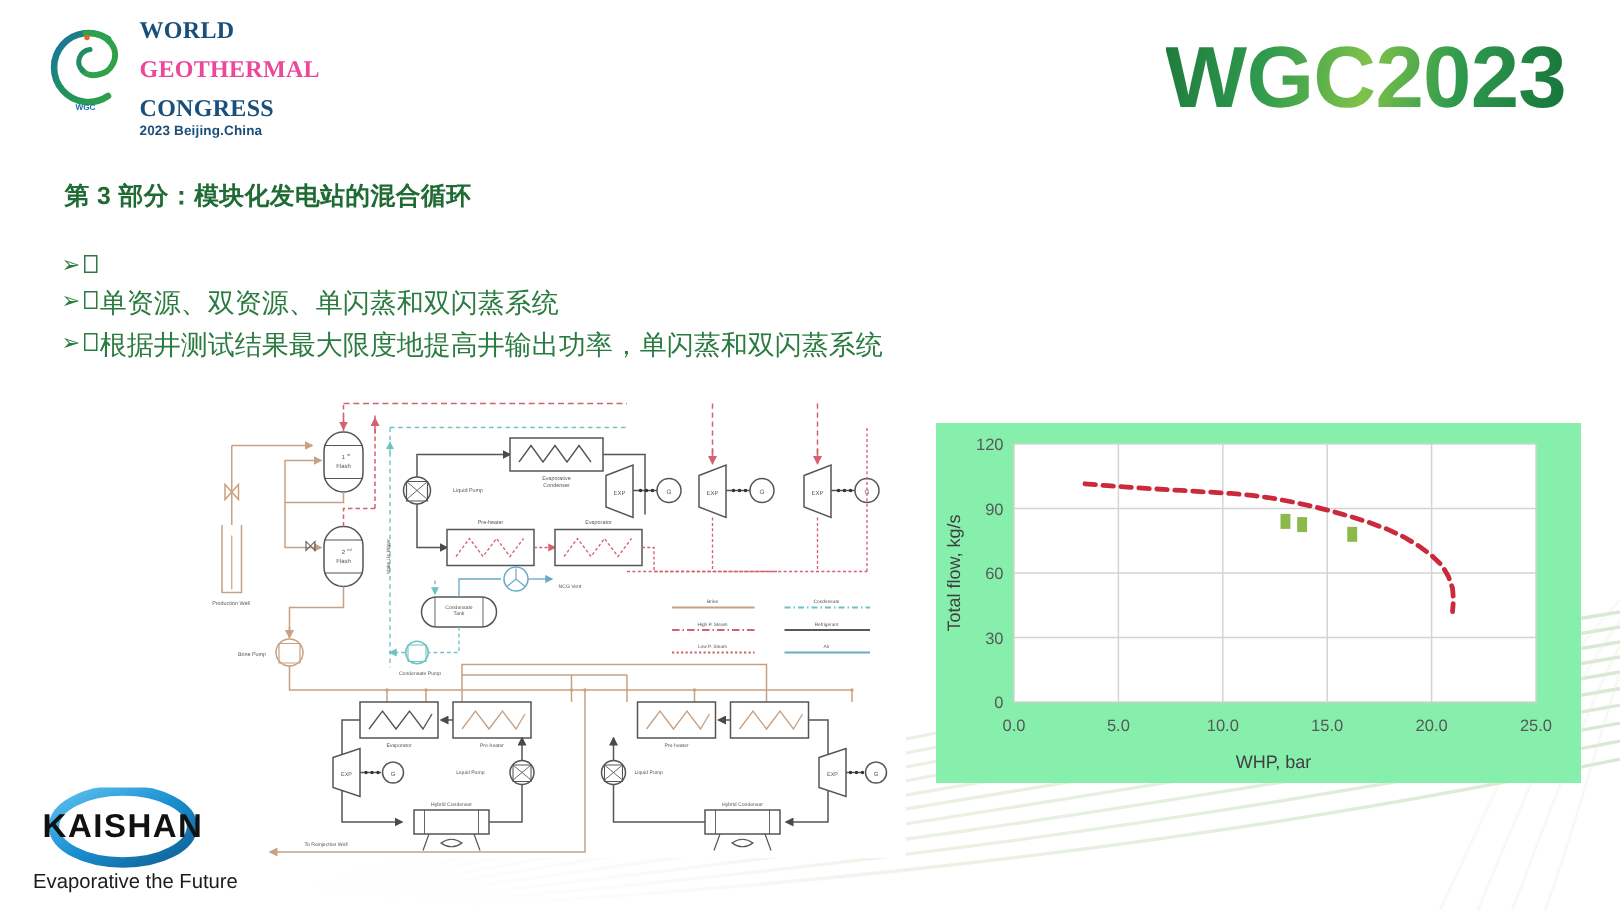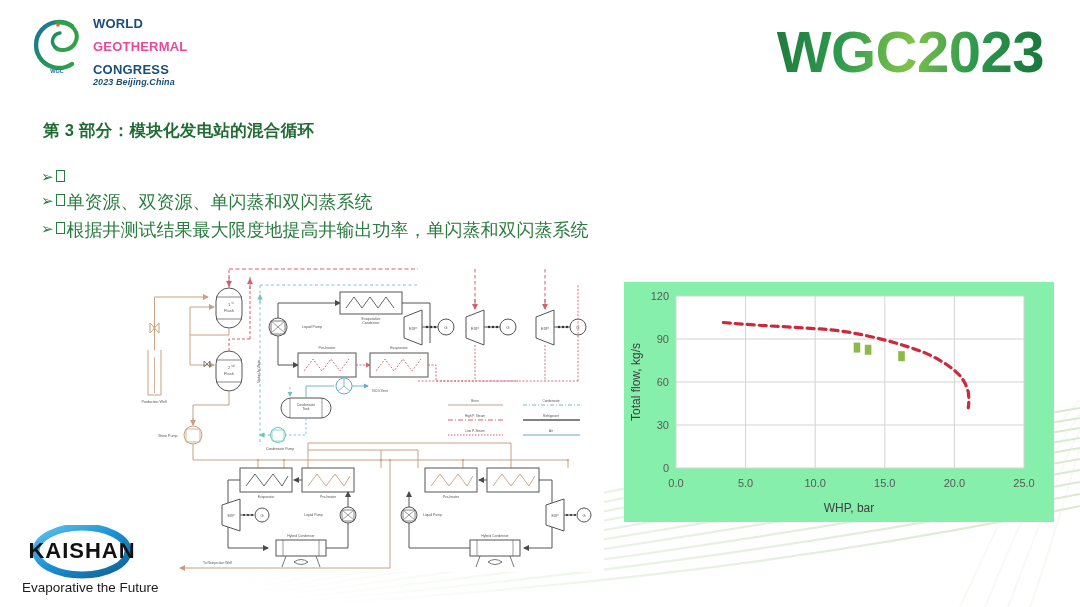--- a/index.html
+++ b/index.html
@@ -16,26 +16,26 @@
   .bg-waves { position:absolute; inset:0; pointer-events:none; z-index:0; }
 
   
   .header { position:absolute; top:0; left:0; width:1080px; height:100px; z-index:5; }
 
   .wgc-logo { position:absolute; left:27px; top:12px; width:150px; height:70px;
               display:flex; align-items:center; gap:6px; }
   .wgc-mark { width:60px; height:62px; flex:0 0 60px; position:relative; }
   .wgc-words { display:flex; flex-direction:column; line-height:1.0; }
   .wgc-words .w1, .wgc-words .w2, .wgc-words .w3 {
-     font-family:Liberation Sans, sans-serif; font-weight:bold;
-     font-size:13px; letter-spacing:.2px;margin-top:10px; }
+     font-family:Liberation Serif, serif; font-weight:bold;
+     font-size:16px; letter-spacing:.2px;margin-top:10px; }
   .wgc-words .w1 { color:#1a4f7a; }
   .wgc-words .w2 { color:#ec4899; }
   .wgc-words .w3 { color:#1a4f7a; }
-  .wgc-words .w4 { font-size:9px; font-weight:bold; color:#1a4f7a; margin-top:2px; letter-spacing:.1px;font-style:italic; }
+  .wgc-words .w4 { font-size:9px; font-weight:bold; color:#1a4f7a; margin-top:2px; letter-spacing:.1px; }
 
   .wgc2023 { position:absolute; right:36px; top:18px;
              font-size:58px; font-weight:bold; letter-spacing:-0.5px;
              font-family:"Liberation Sans", sans-serif;
              background:linear-gradient(100deg,#1f7a3c 0%,#2f9a4e 25%,#7fc24a 50%,#2f9a4e 72%,#17743a 100%);
              -webkit-background-clip:text; background-clip:text; color:transparent; }
 
   
   .slide-title { position:absolute; left:43px; top:120px; font-size:16.5px; font-weight:bold;
                  color:#1f6b33; letter-spacing:.3px; z-index:5; }

